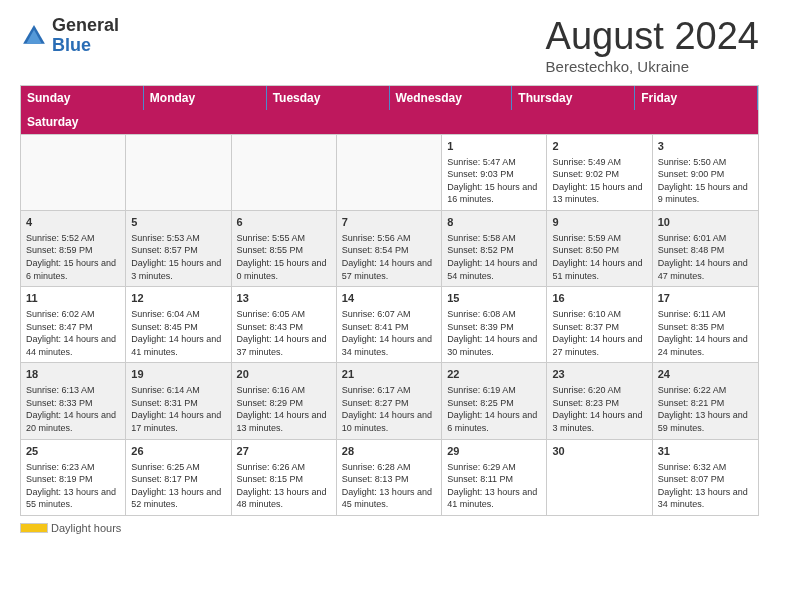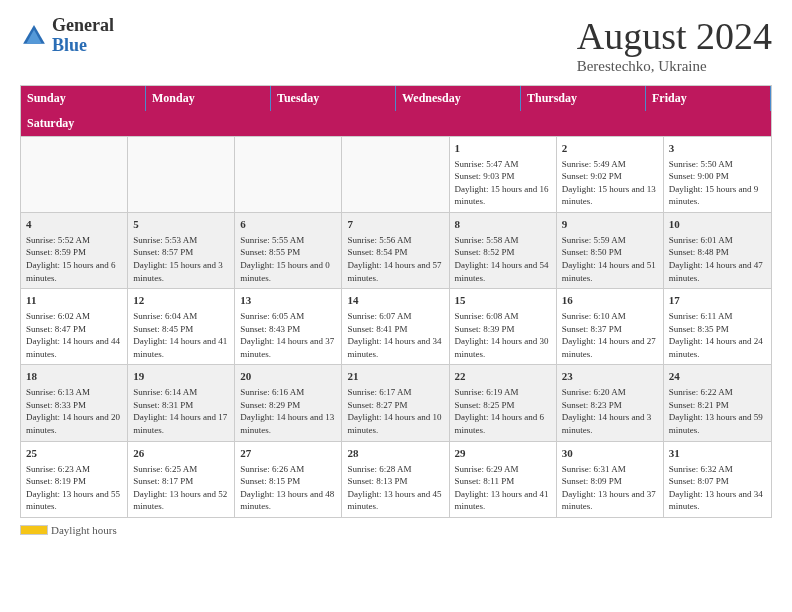--- a/index.html
+++ b/index.html
@@ -6,24 +6,23 @@
     body {
       font-family: Arial, sans-serif;
       background: #fff;
       width: 792px;
       height: 612px;
       overflow: hidden;
     }
     .page {
       width: 792px;
       height: 468px;
-      padding: 16px 20px 12px 20px;
+      padding: 16px 33px 12px 20px;
       display: flex;
       flex-direction: column;
-      font-family: Liberation Serif, serif;
     }
     .header {
       display: flex;
       justify-content: space-between;
       align-items: flex-start;
       margin-bottom: 10px;
     }
     .logo {
       display: flex;
       align-items: center;
@@ -283,21 +282,20 @@
           <div class="cal-cell">
             <span class="day-number">28</span>
             <div class="cell-text">Sunrise: 6:28 AM<br>Sunset: 8:13 PM<br>Daylight: 13 hours and 45 minutes.</div>
           </div>
           <div class="cal-cell">
             <span class="day-number">29</span>
             <div class="cell-text">Sunrise: 6:29 AM<br>Sunset: 8:11 PM<br>Daylight: 13 hours and 41 minutes.</div>
           </div>
           <div class="cal-cell">
             <span class="day-number">30</span>
-            <div class="cell-text">Sunrise: 6:31 AM<br>Sunset: 8:09 PM<br>Daylight: 13 hours and 37 minutes.</div>
           </div>
           <div class="cal-cell">
             <span class="day-number">31</span>
             <div class="cell-text">Sunrise: 6:32 AM<br>Sunset: 8:07 PM<br>Daylight: 13 hours and 34 minutes.</div>
           </div>
         </div>
       </div>
   </div>
 
   <div class="footer">

